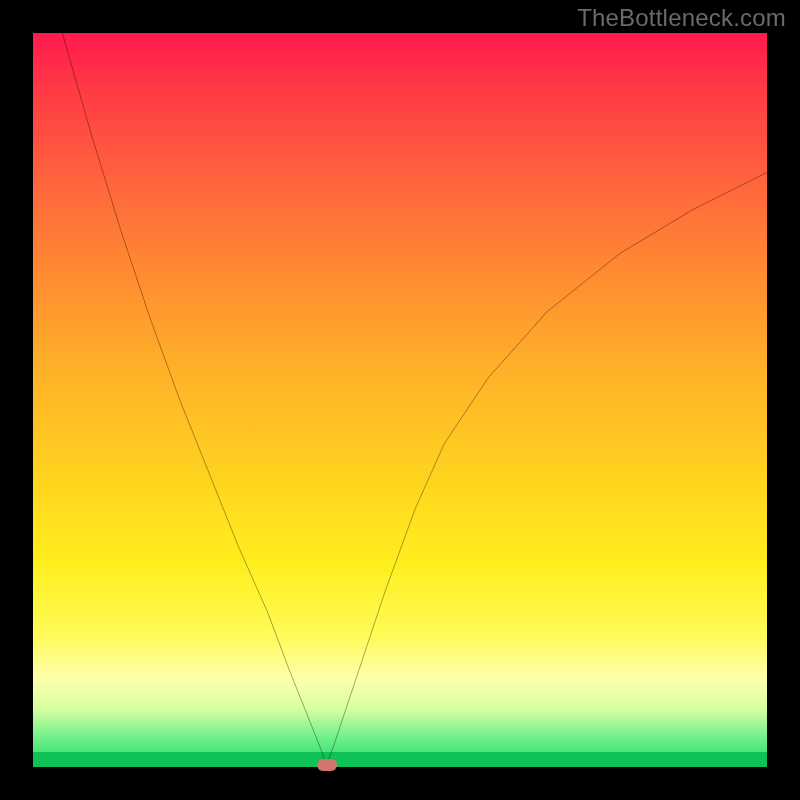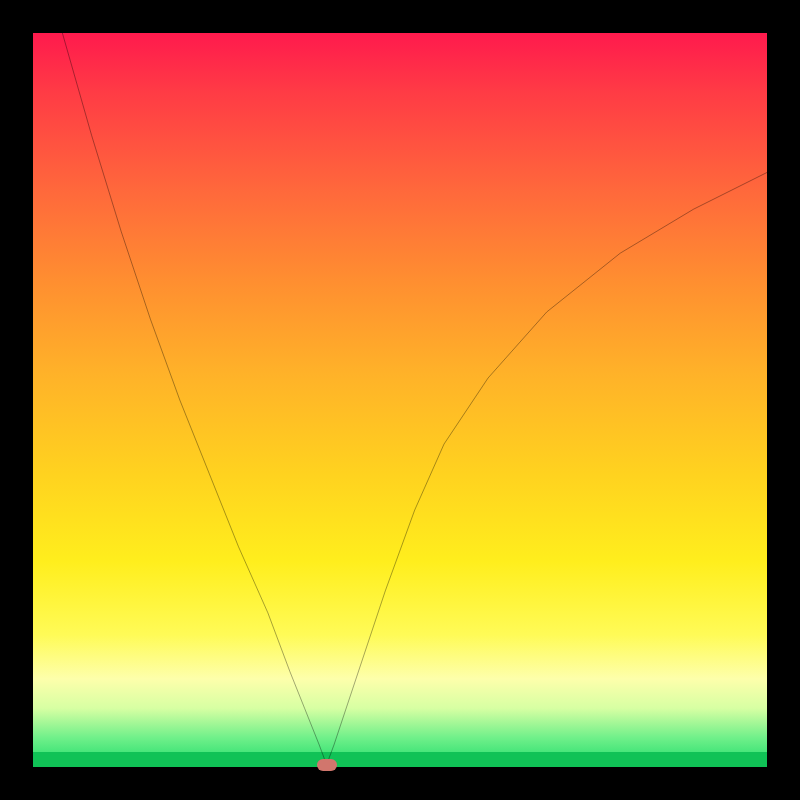--- a/index.html
+++ b/index.html
@@ -72,20 +72,21 @@
     left: 0;
     width: 100%;
     height: 100%;
     overflow: visible;
   }
 </style>
 </head>
 <body>
 
 <div class="frame">
+  <div class="watermark">TheBottleneck.com</div>
 
   <div class="plot">
     <div class="green-strip"></div>
 
     <svg class="curve" viewBox="0 0 100 100" preserveAspectRatio="none">
       <path id="curve-path" d="M4.00 0.00 L8.00 14.00 L12.00 27.00 L16.00 39.00 L20.00 50.00 L24.00 60.00 L28.00 70.00 L32.00 79.00 L35.00 87.00 L37.00 92.00 L39.00 97.00 L40.00 99.70 L41.00 97.00 L44.00 88.00 L48.00 76.00 L52.00 65.00 L56.00 56.00 L62.00 47.00 L70.00 38.00 L80.00 30.00 L90.00 24.00 L100.00 19.00" fill="none" stroke="#000" stroke-width="0.35" vector-effect="non-scaling-stroke"></path>
     </svg>
 
     <div id="marker" class="marker" style="left: calc(40% - 10px); bottom: calc(0.3% - 6px);"></div>
   </div>

